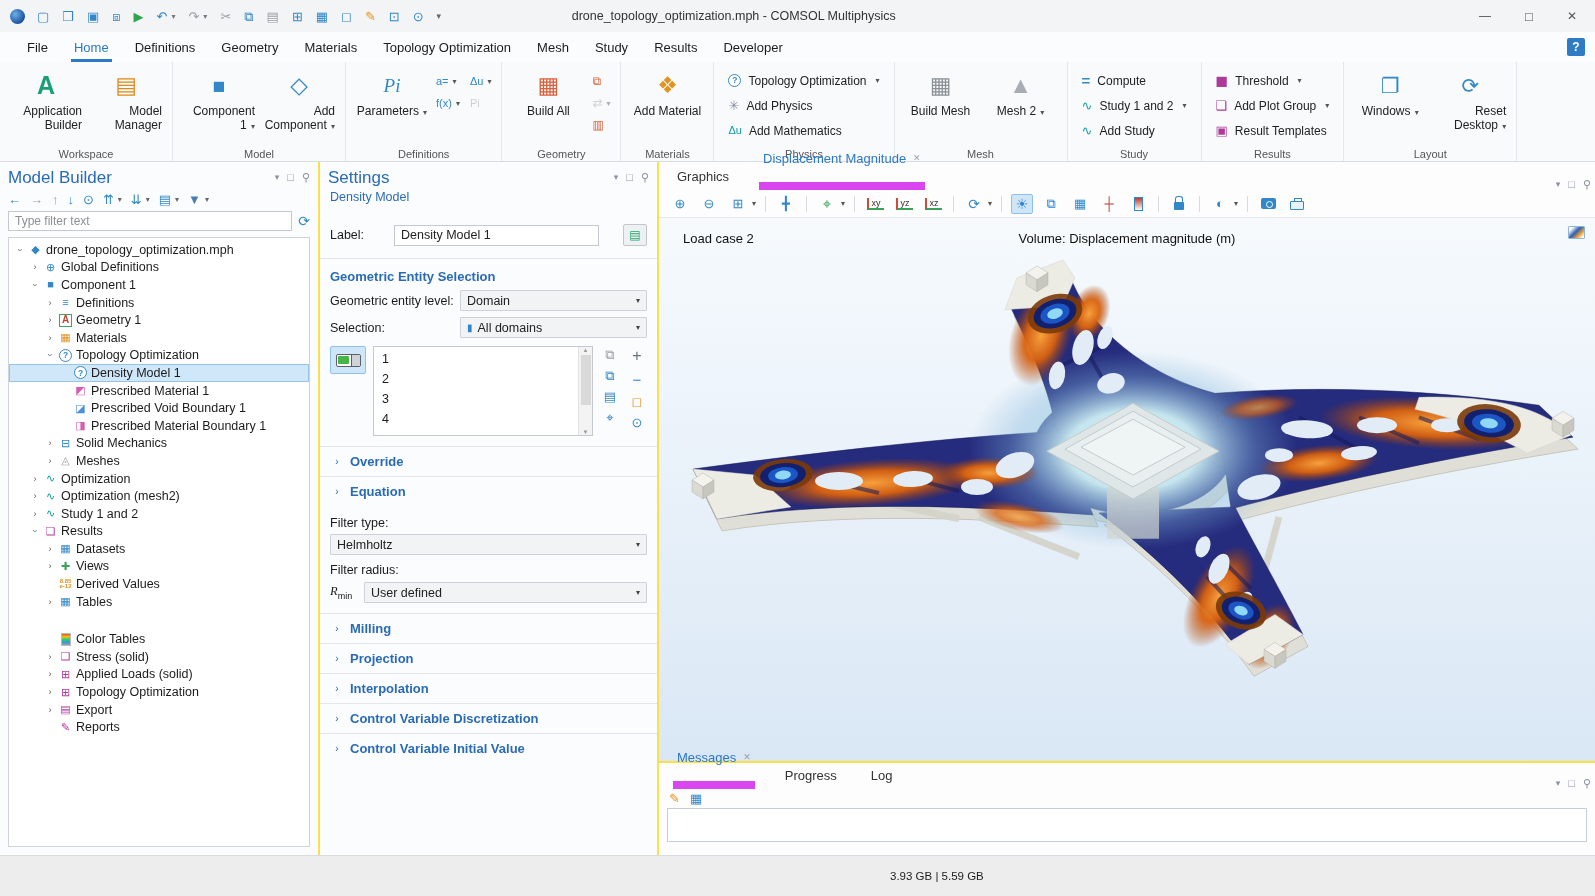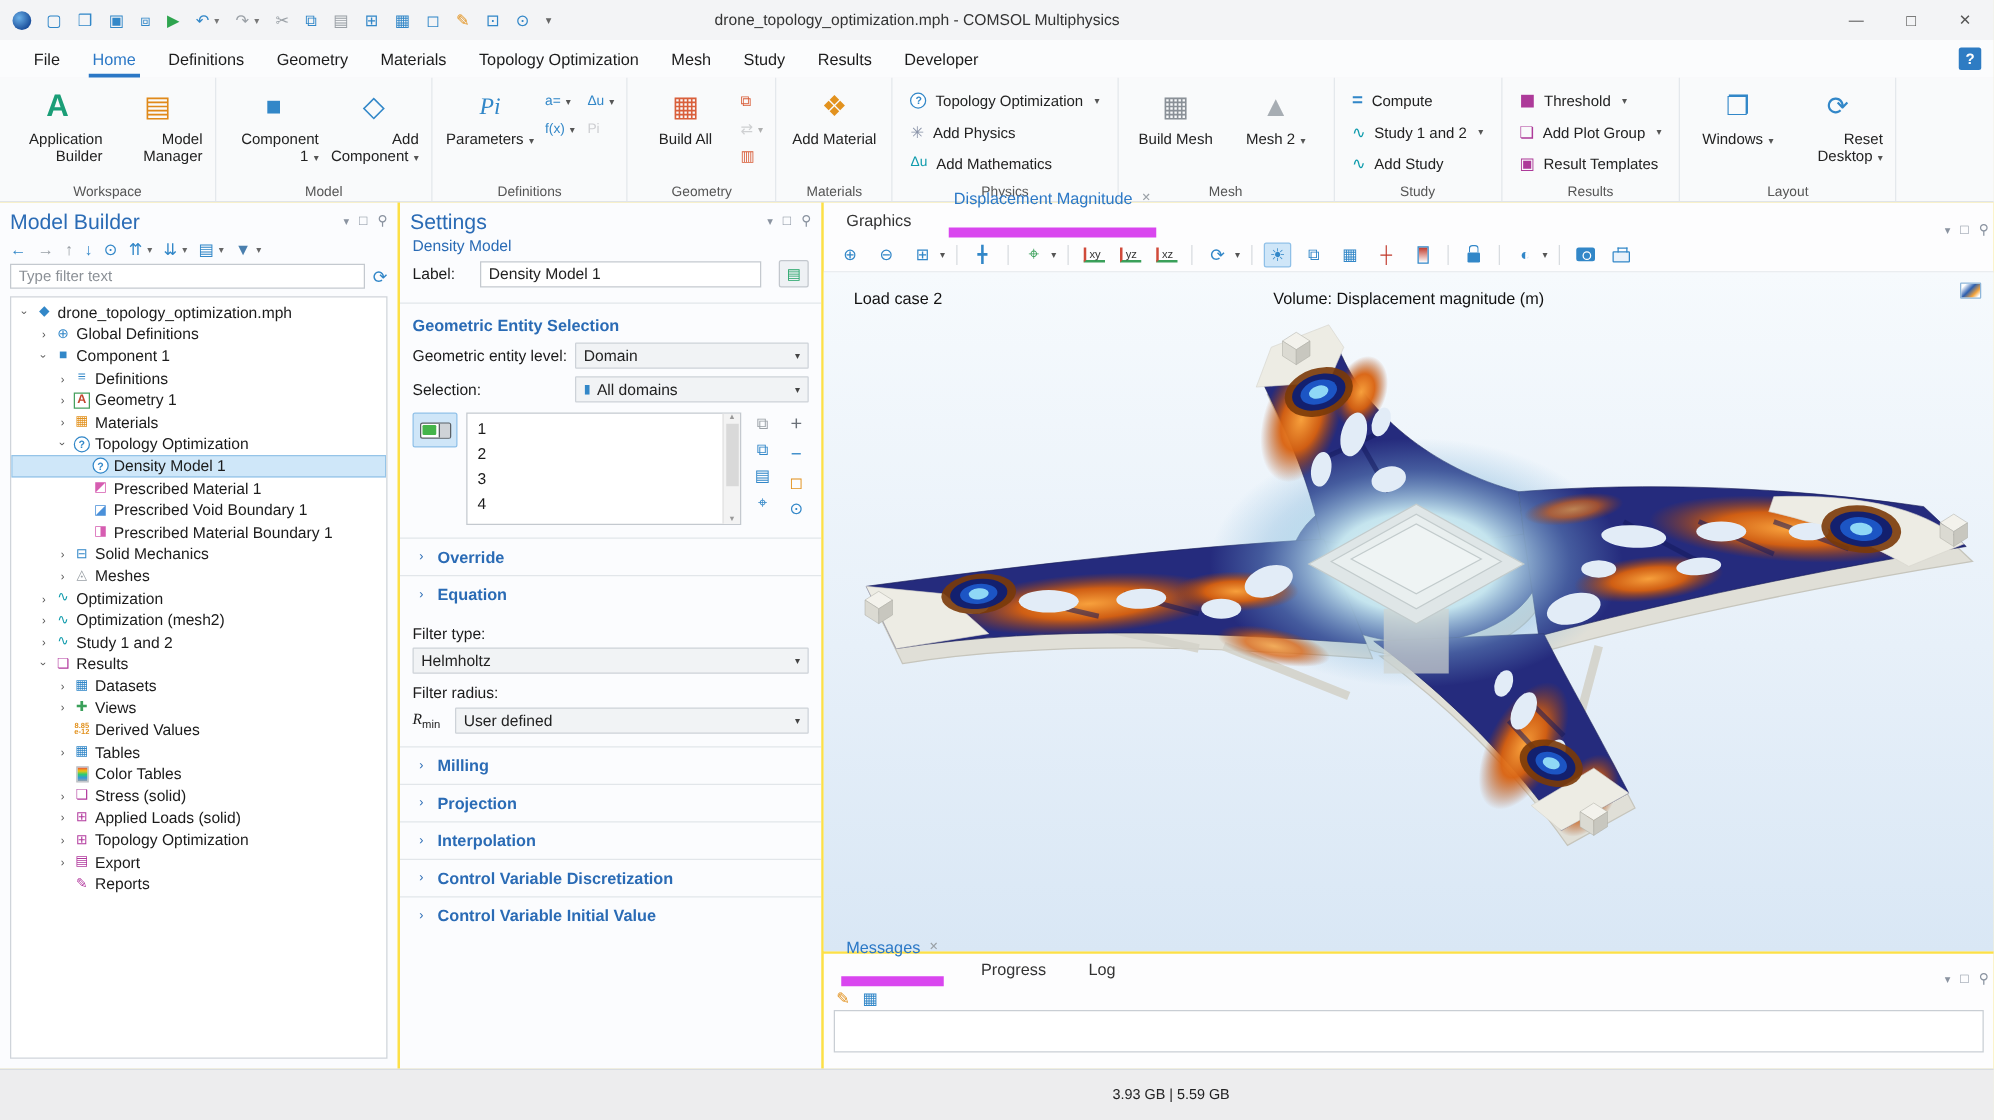--- a/index.html
+++ b/index.html
@@ -58,21 +58,21 @@
   .trow { display:flex; align-items:center; height:17.6px; cursor:default; white-space:nowrap; }
   .trow.selected { background:#cfe7f9; box-shadow:inset 0 0 0 1px #95c4e8; }
   .chev { width:14px; flex:none; font-size:9px; color:#555; display:inline-flex; justify-content:center; }
   .chev.exp { transform:rotate(90deg); }
   .ticon { width:17px; flex:none; display:inline-flex; justify-content:center; align-items:center; font-size:11px; }
   .tlabel { font-size:12.5px; padding-left:2px; }
 
   
   .sp-sub { font-size:12.5px; color:#2a6bb5; padding:2px 10px 0; }
   .sp-scroll { flex:1; overflow:hidden; padding:0 10px; }
-  .form-row { display:flex; align-items:center; gap:14px; margin-top:4px; }
+  .form-row { display:flex; align-items:center; gap:24px; margin-top:20px; }
   .form-row label { width:40px; flex:none; }
   .form-row input { flex:1; height:21px; border:1px solid #c4c9cf; background:#fff; padding:0 6px; font-size:12.5px; font-family:inherit; color:#222; }
   .mini-btn { width:24px; height:22px; flex:none; border:1px solid #c2c7cd; background:#eef1f4; display:flex; align-items:center; justify-content:center; border-radius:2px; }
   .name-row { margin-right:32px; }
   .sp-divider { border-top:1px solid #e2e6ea; margin:12px -10px 0; }
   .sec-heading { font-size:13px; color:#2a6bb5; font-weight:bold; margin:10px 0 4px; }
   .form-row2 { display:flex; align-items:center; margin-top:6px; }
   .form-row2 > label { width:130px; flex:none; font-size:12.5px; }
   .dropdown { flex:1; height:21px; background:#f1f3f5; border:1px solid #cdd2d8; border-radius:1px; display:flex; align-items:center; padding:0 6px; gap:5px; cursor:default; }
   .dd-val { flex:1; font-size:12.5px; color:#222; }
@@ -566,21 +566,21 @@
             </span>
             <span class="tlabel">Derived Values</span>
           </div>
           <div class="trow" style="padding-left: 34px;">
             <span class="chev">›</span>
             <span class="ticon">
               <span class="icn" style="color: rgb(50, 135, 200);">▦</span>
             </span>
             <span class="tlabel">Tables</span>
           </div>
-          <div class="trow" style="padding-left: 34px;">
+          <div class="trow" style="padding-left: 34px; margin-top: 20px;">
             <span class="chev"></span>
             <span class="ticon">
               <span class="icn icn-cbar"></span>
             </span>
             <span class="tlabel">Color Tables</span>
           </div>
           <div class="trow" style="padding-left: 34px;">
             <span class="chev">›</span>
             <span class="ticon">
               <span class="icn" style="color: rgb(178, 58, 158);">❏</span>

